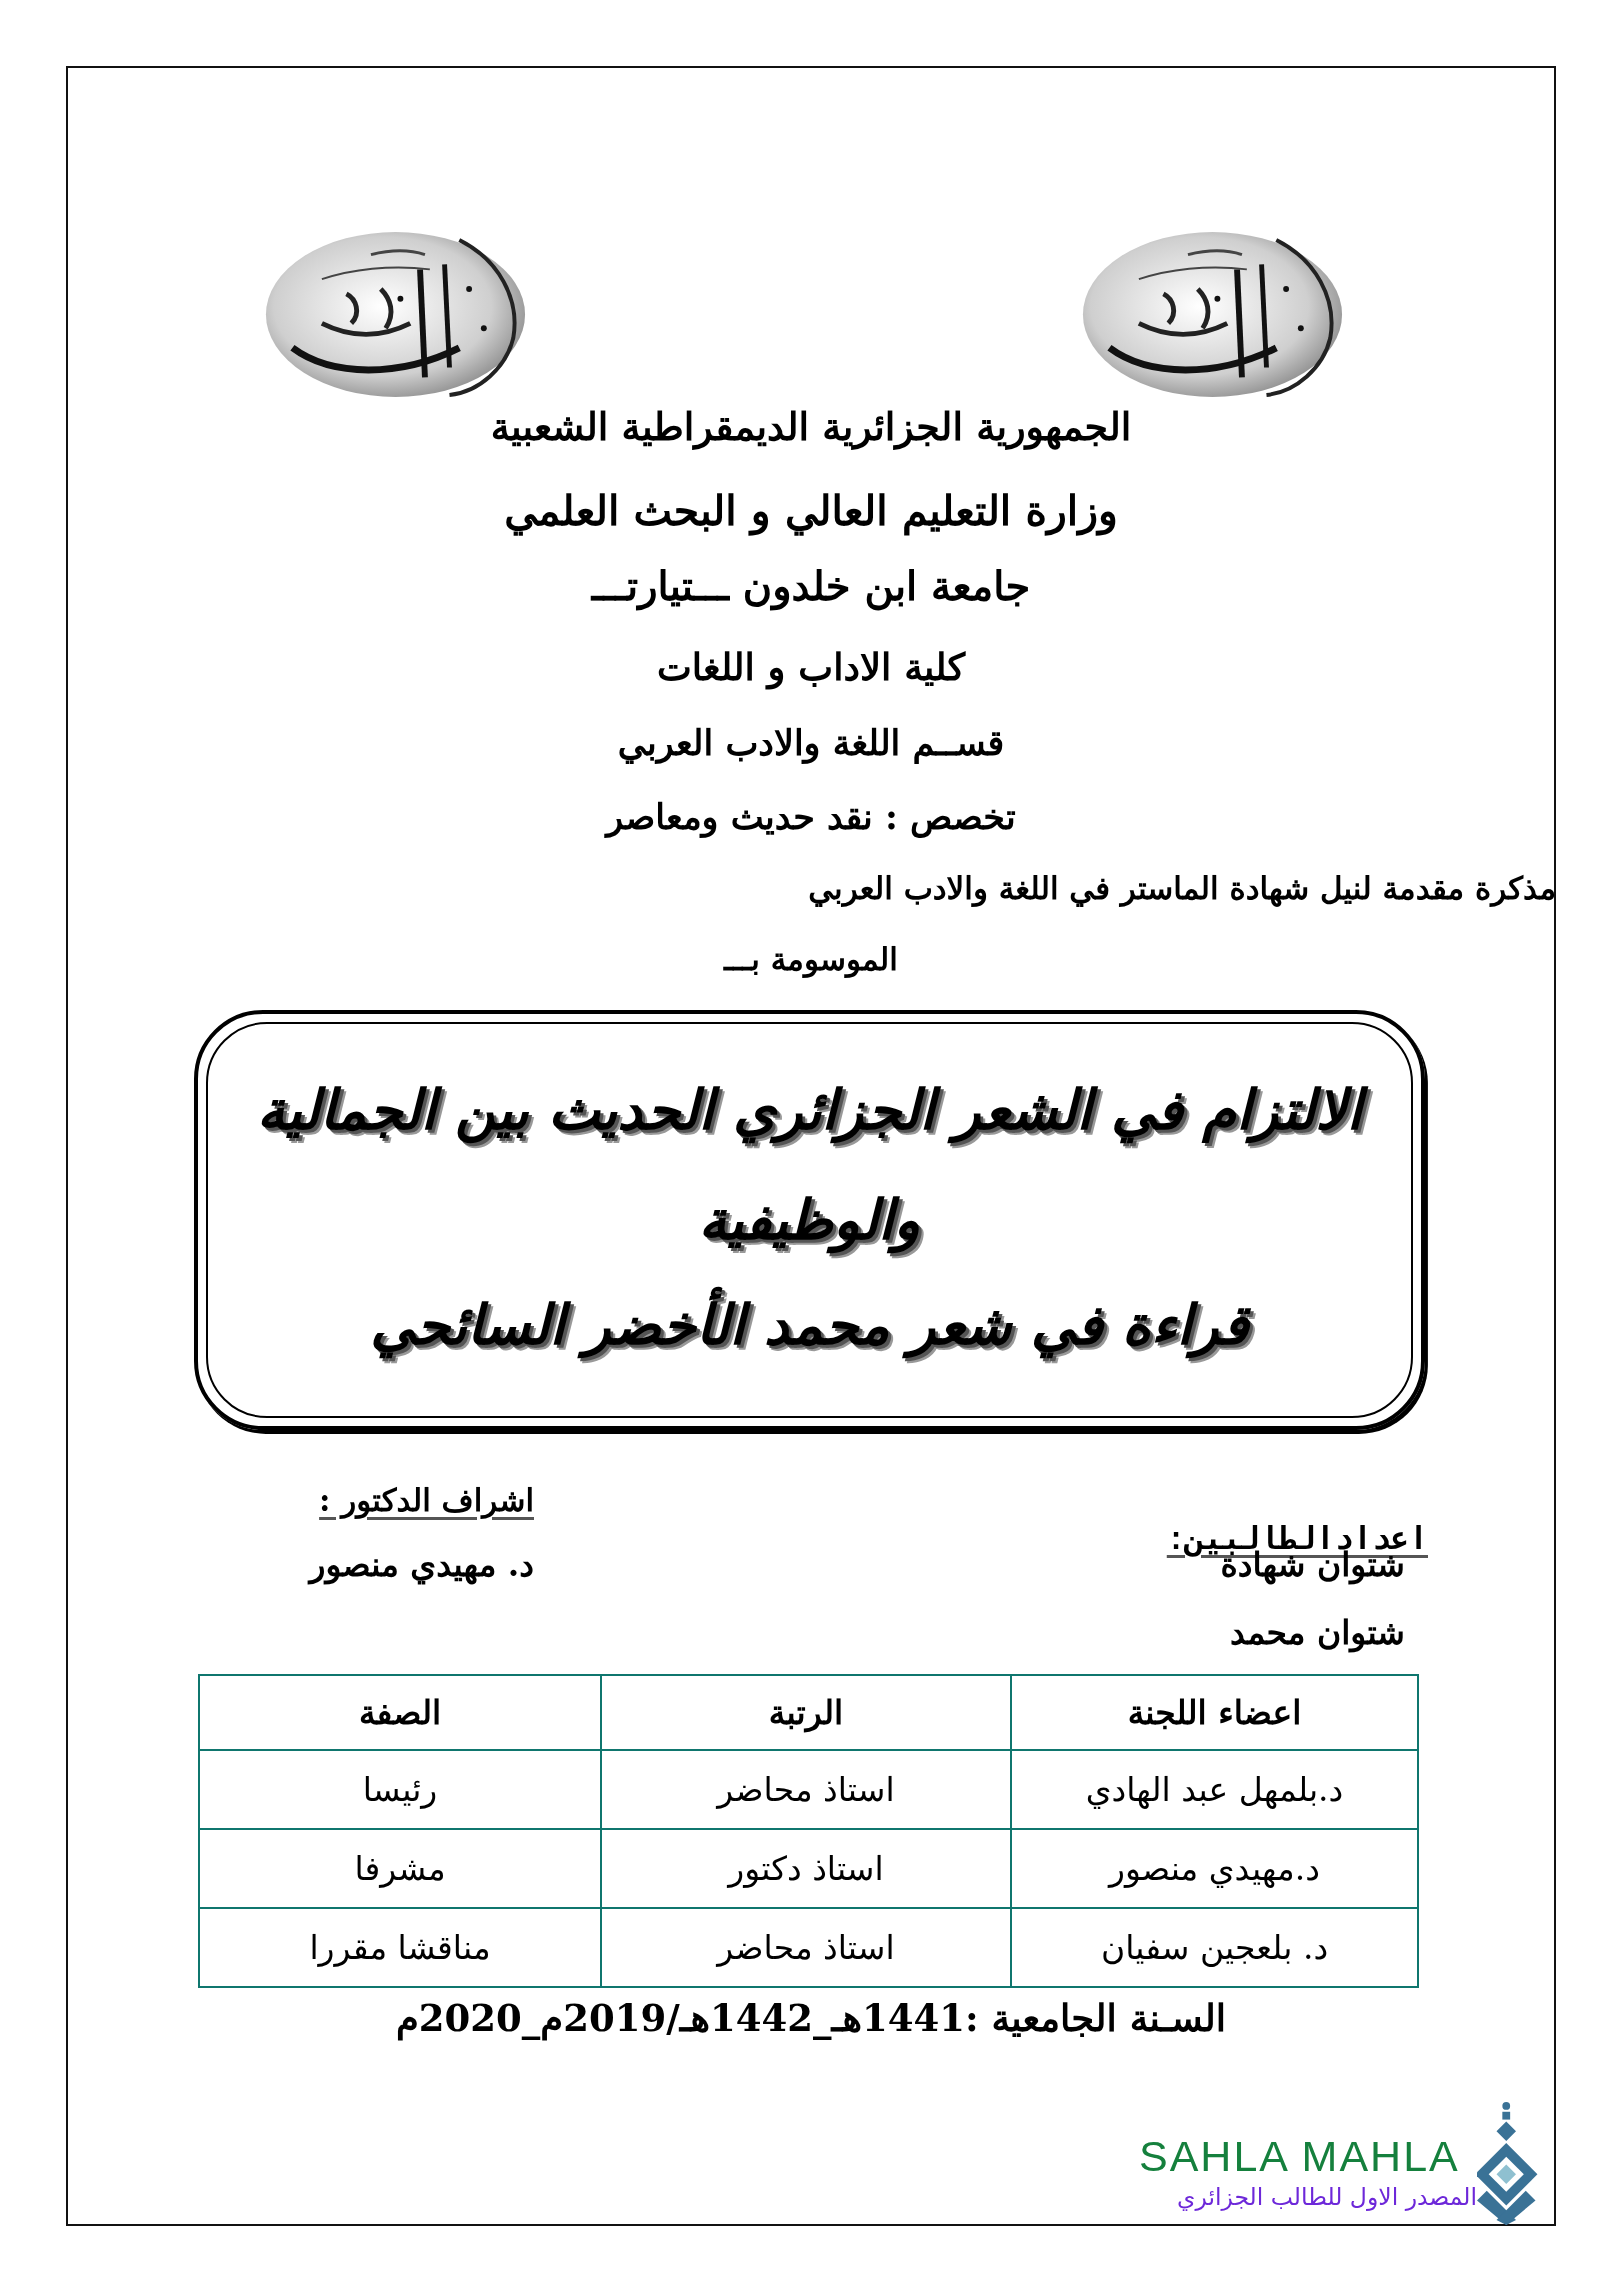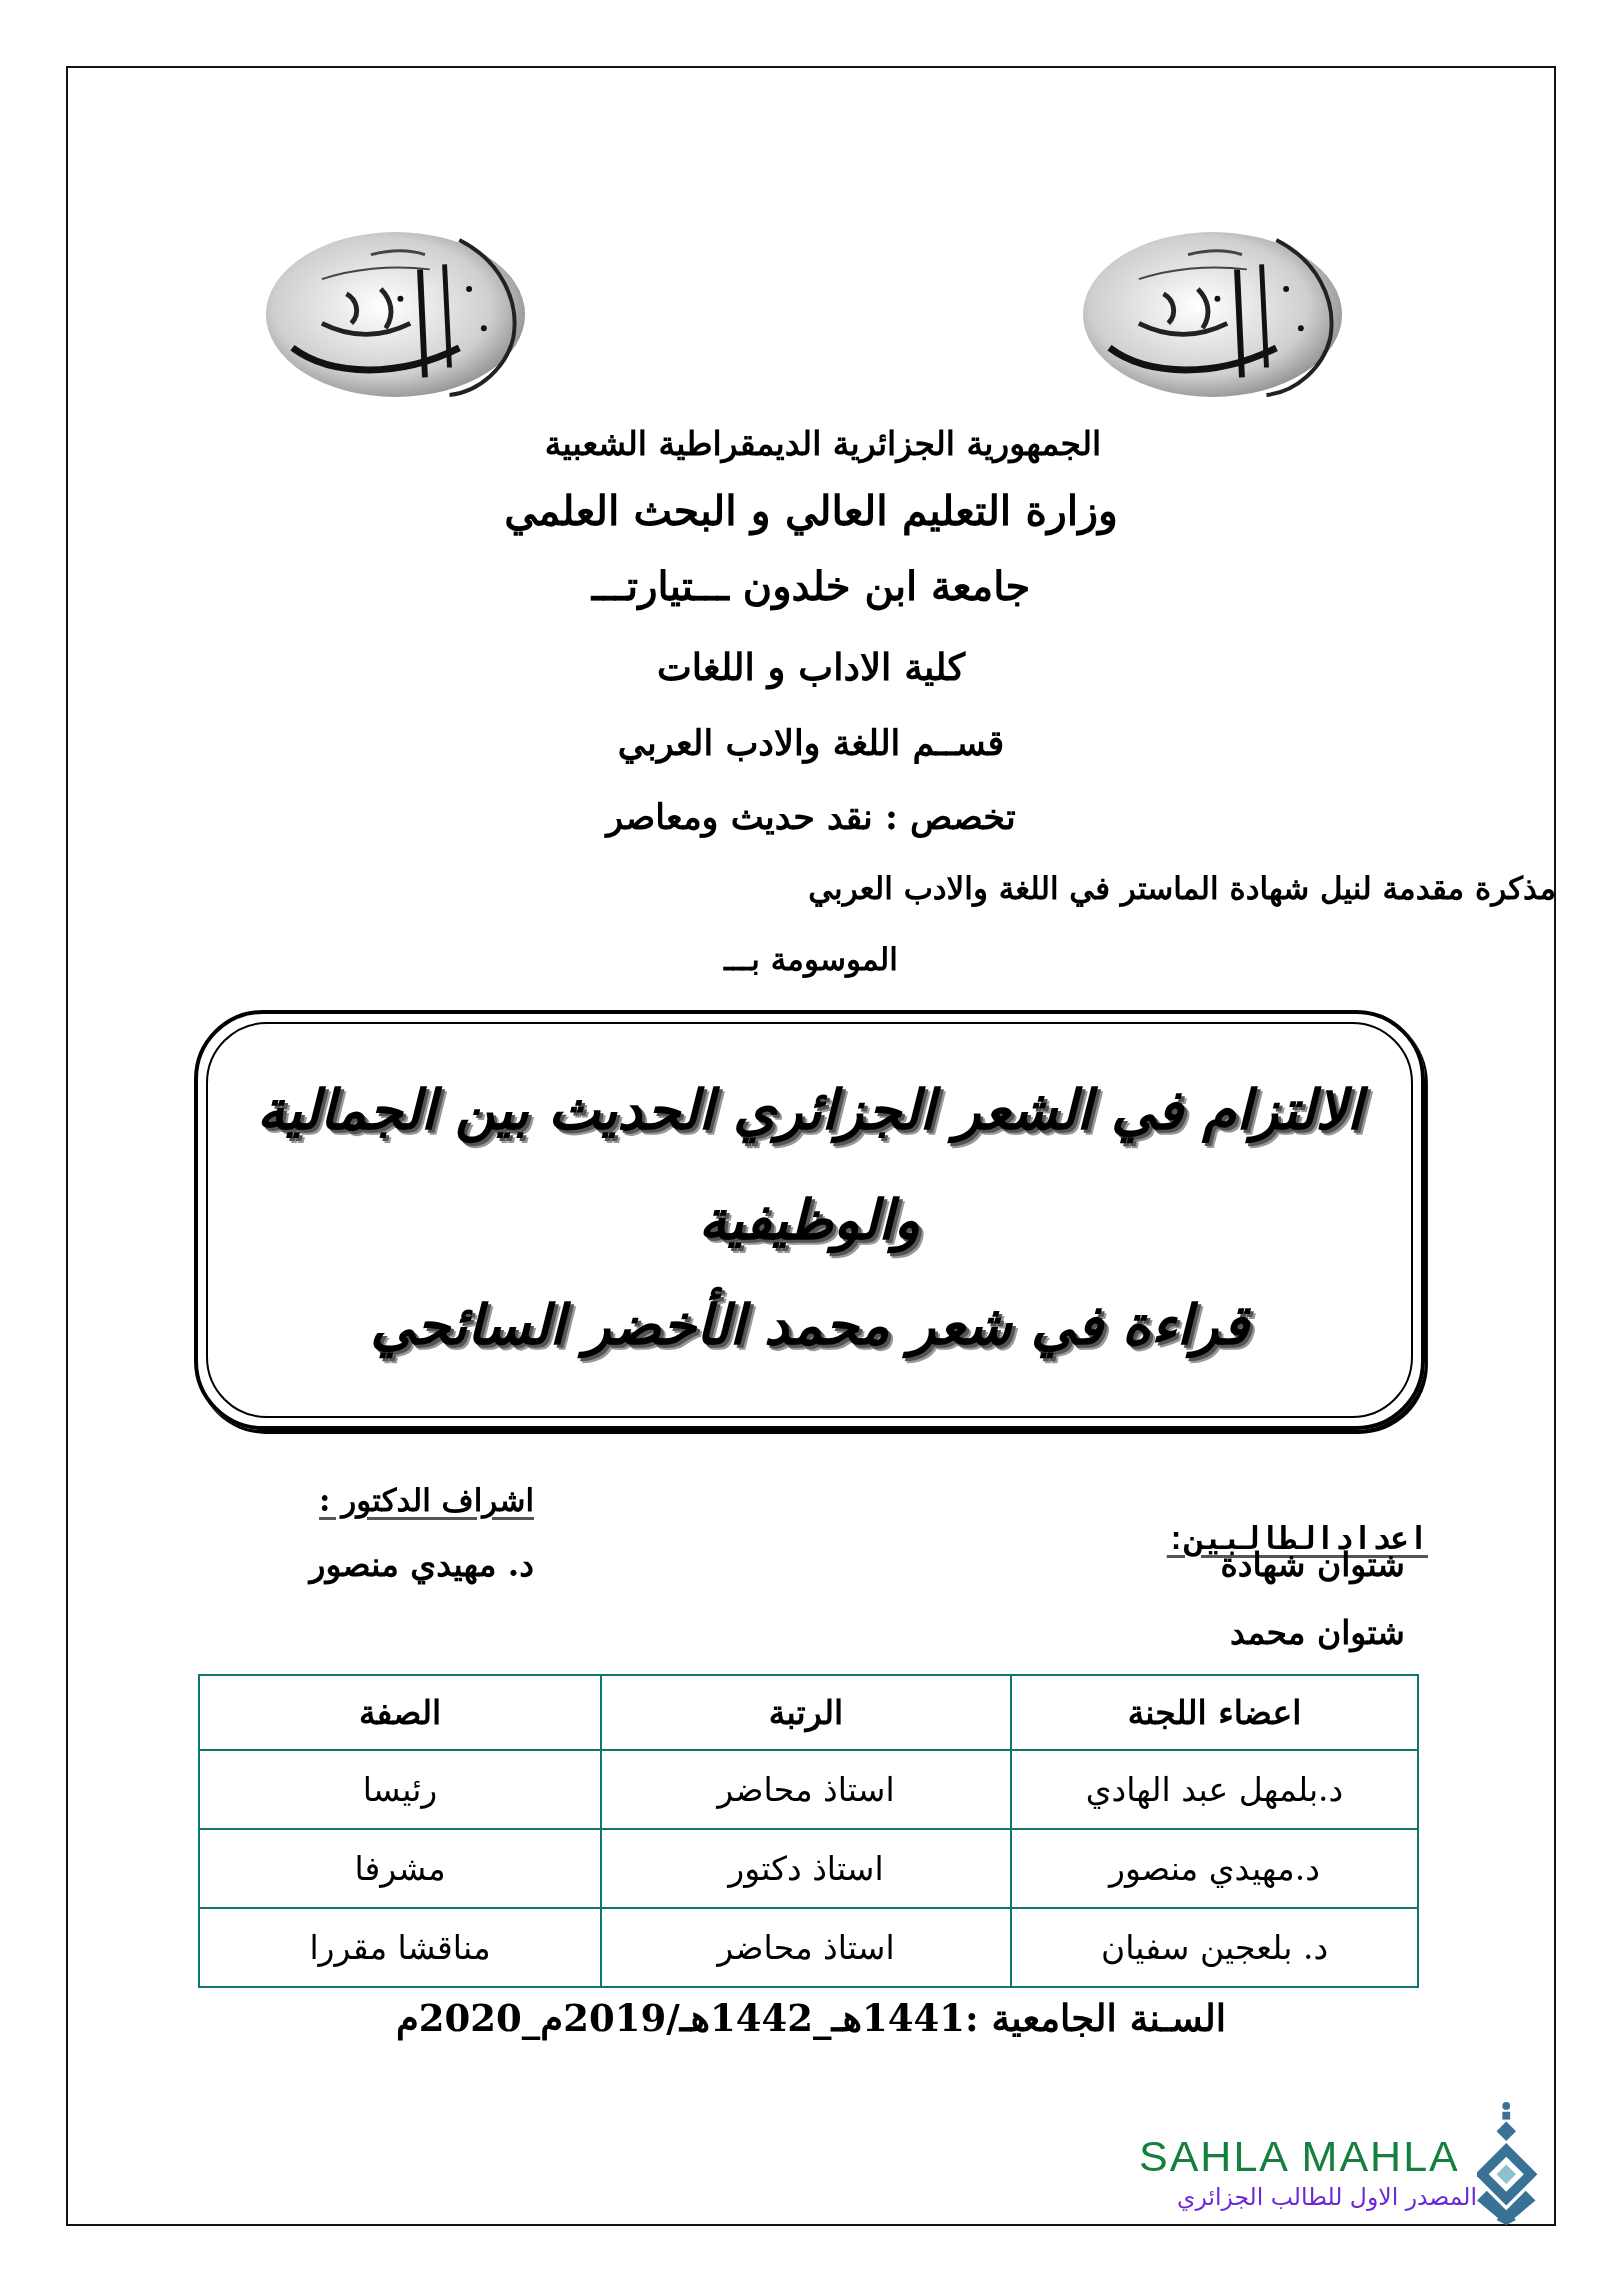--- a/index.html
+++ b/index.html
@@ -16,21 +16,21 @@
     
     .uni-logo {
       position: absolute; top: 230px; width: 265px; height: 169px;
     }
     .uni-logo svg { width: 100%; height: 100%; display: block; }
     
     .hdr {
       position: absolute; left: 66px; width: 1490px; text-align: center;
       font-weight: bold; white-space: nowrap;
     }
-    .hdr.l1 { top: 424px; font-size: 33px; padding-left: 12px; }
+    .hdr.l1 { top: 404px; font-size: 38px; }
     .hdr.l2 { top: 487px; font-size: 41px; }
     .hdr.l3 { top: 546px; font-size: 40px; margin-top: 16px; }
     .hdr.l4 { top: 645px; font-size: 37px; }
     .hdr.l5 { top: 722px; font-size: 35px; }
     .hdr.l6 { top: 796px; font-size: 35px; }
     .hdr.l7 { top: 870px; font-size: 31px; text-align: right; }
     .hdr.l8 { top: 941px; font-size: 31px; }
     
     .title-box {
       position: absolute; left: 194px; top: 1010px; width: 1231px; height: 420px;

